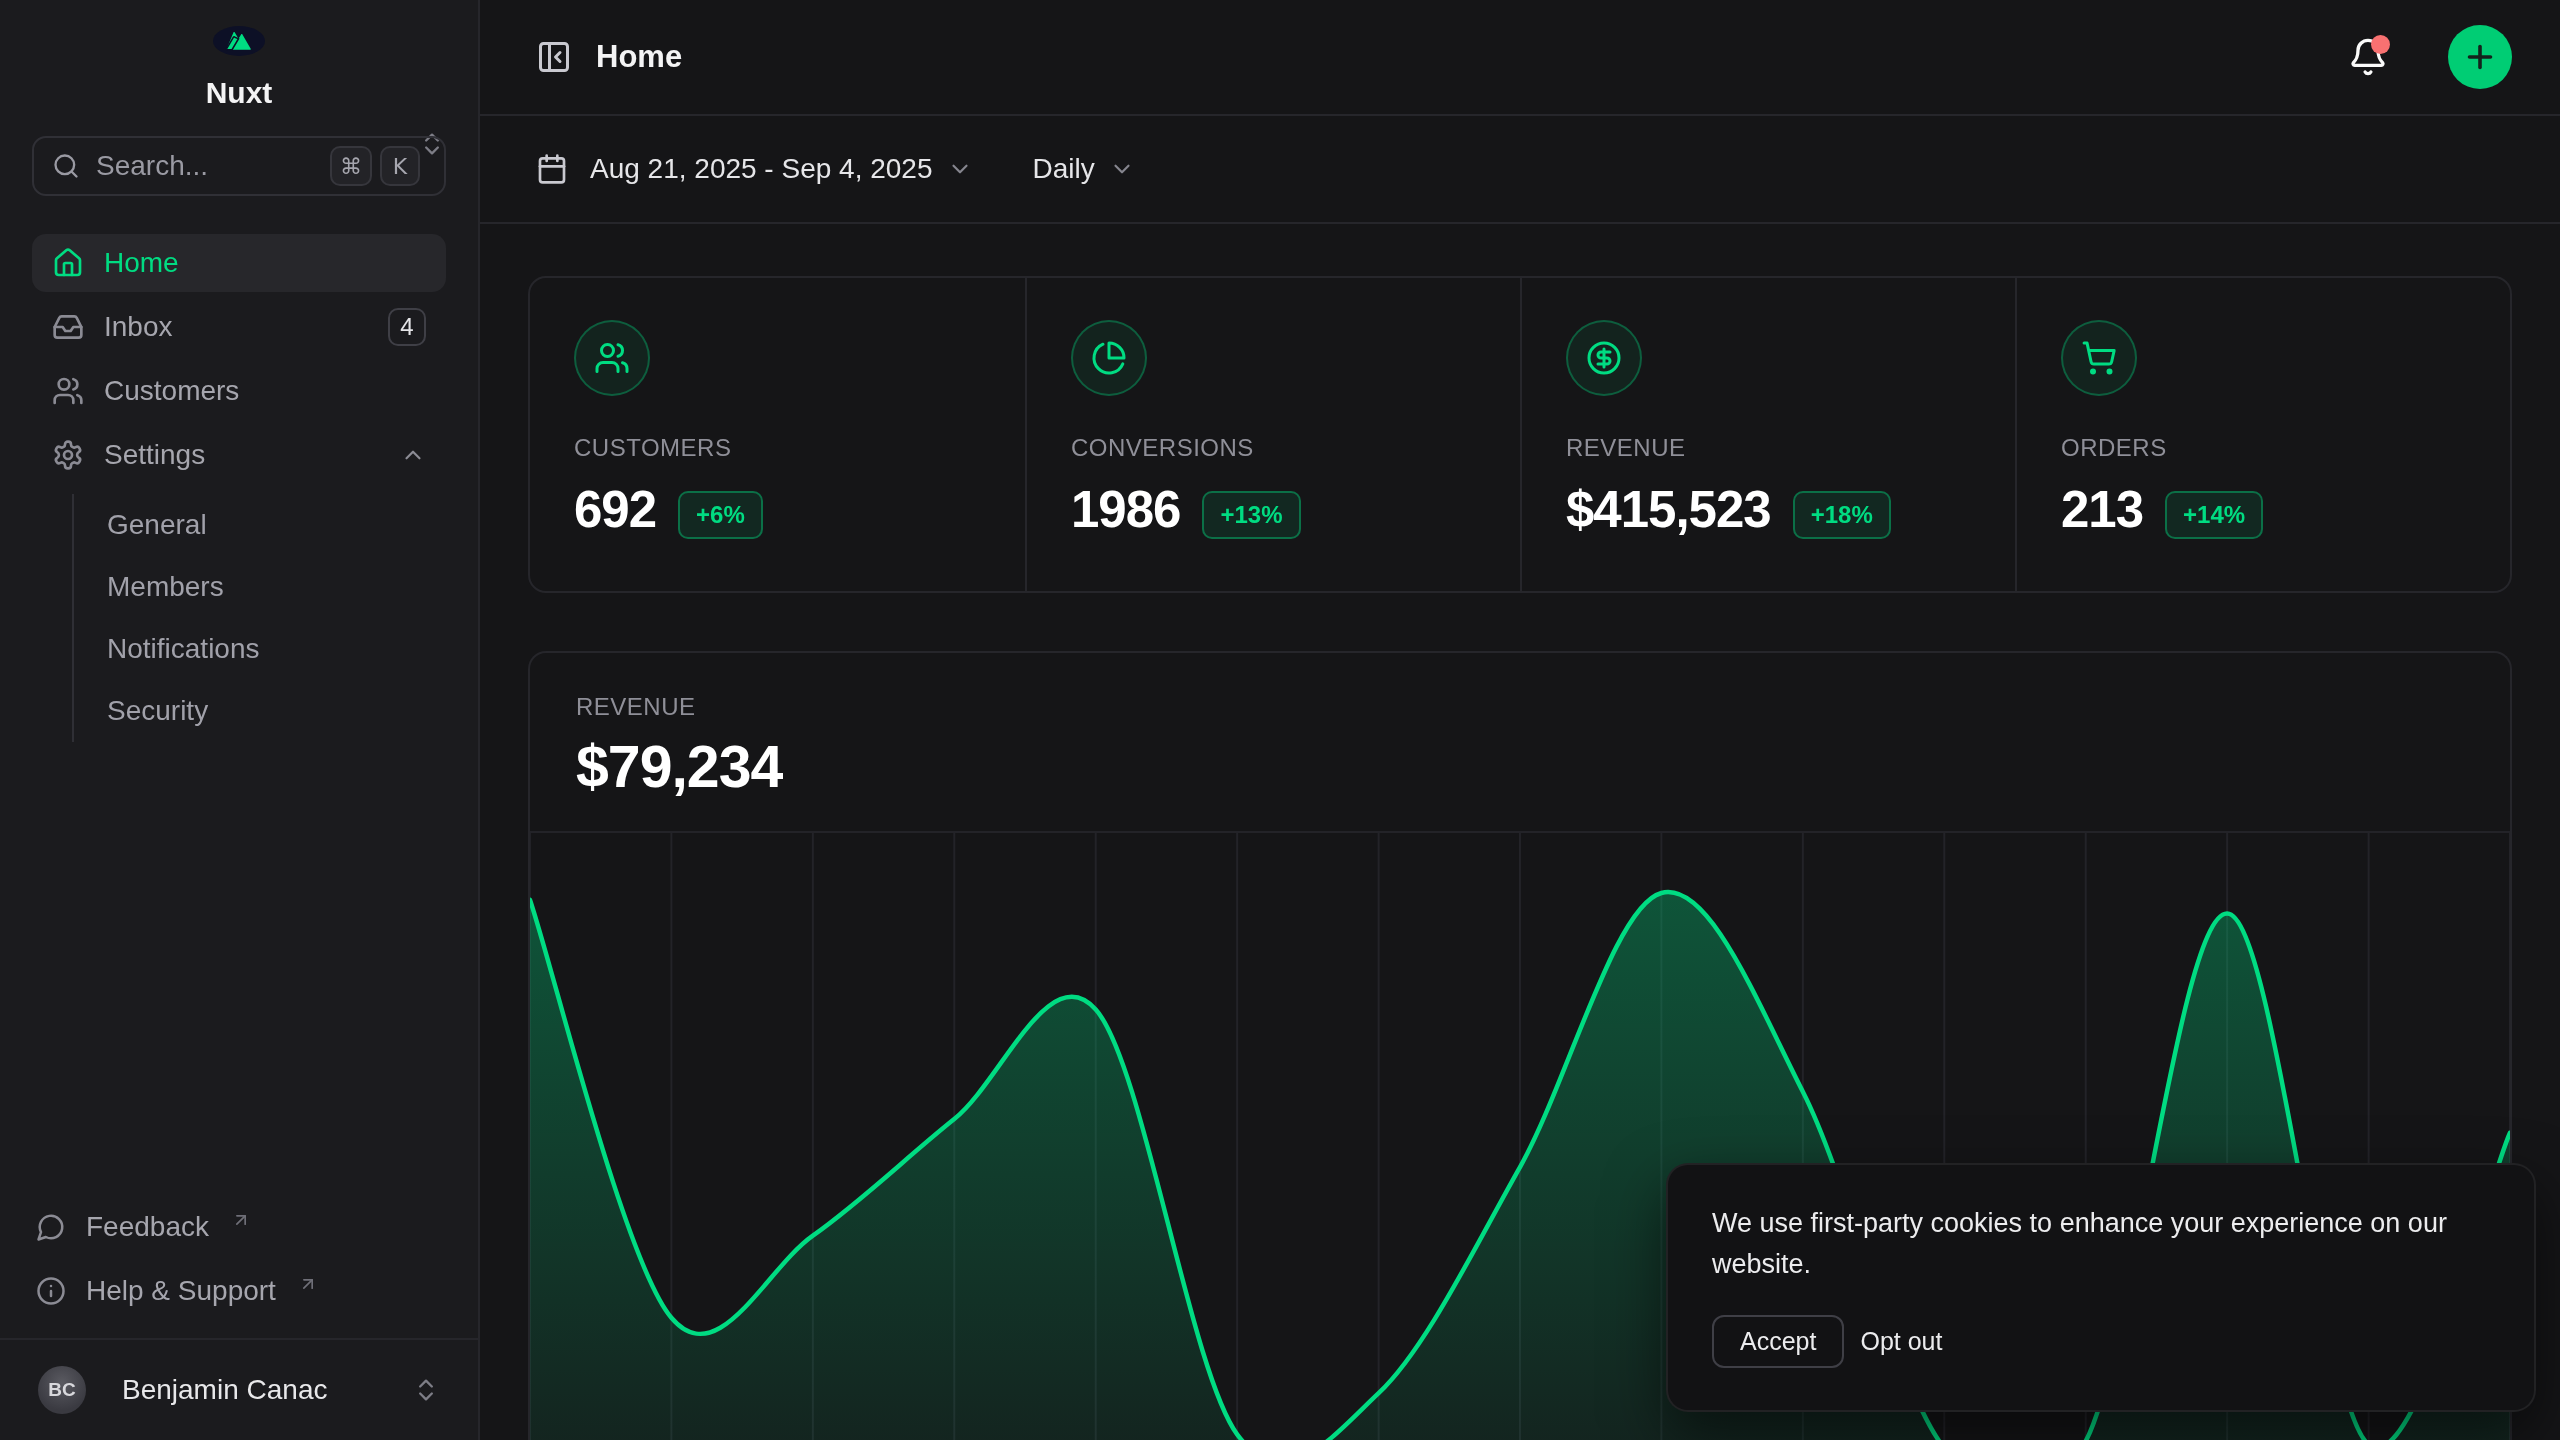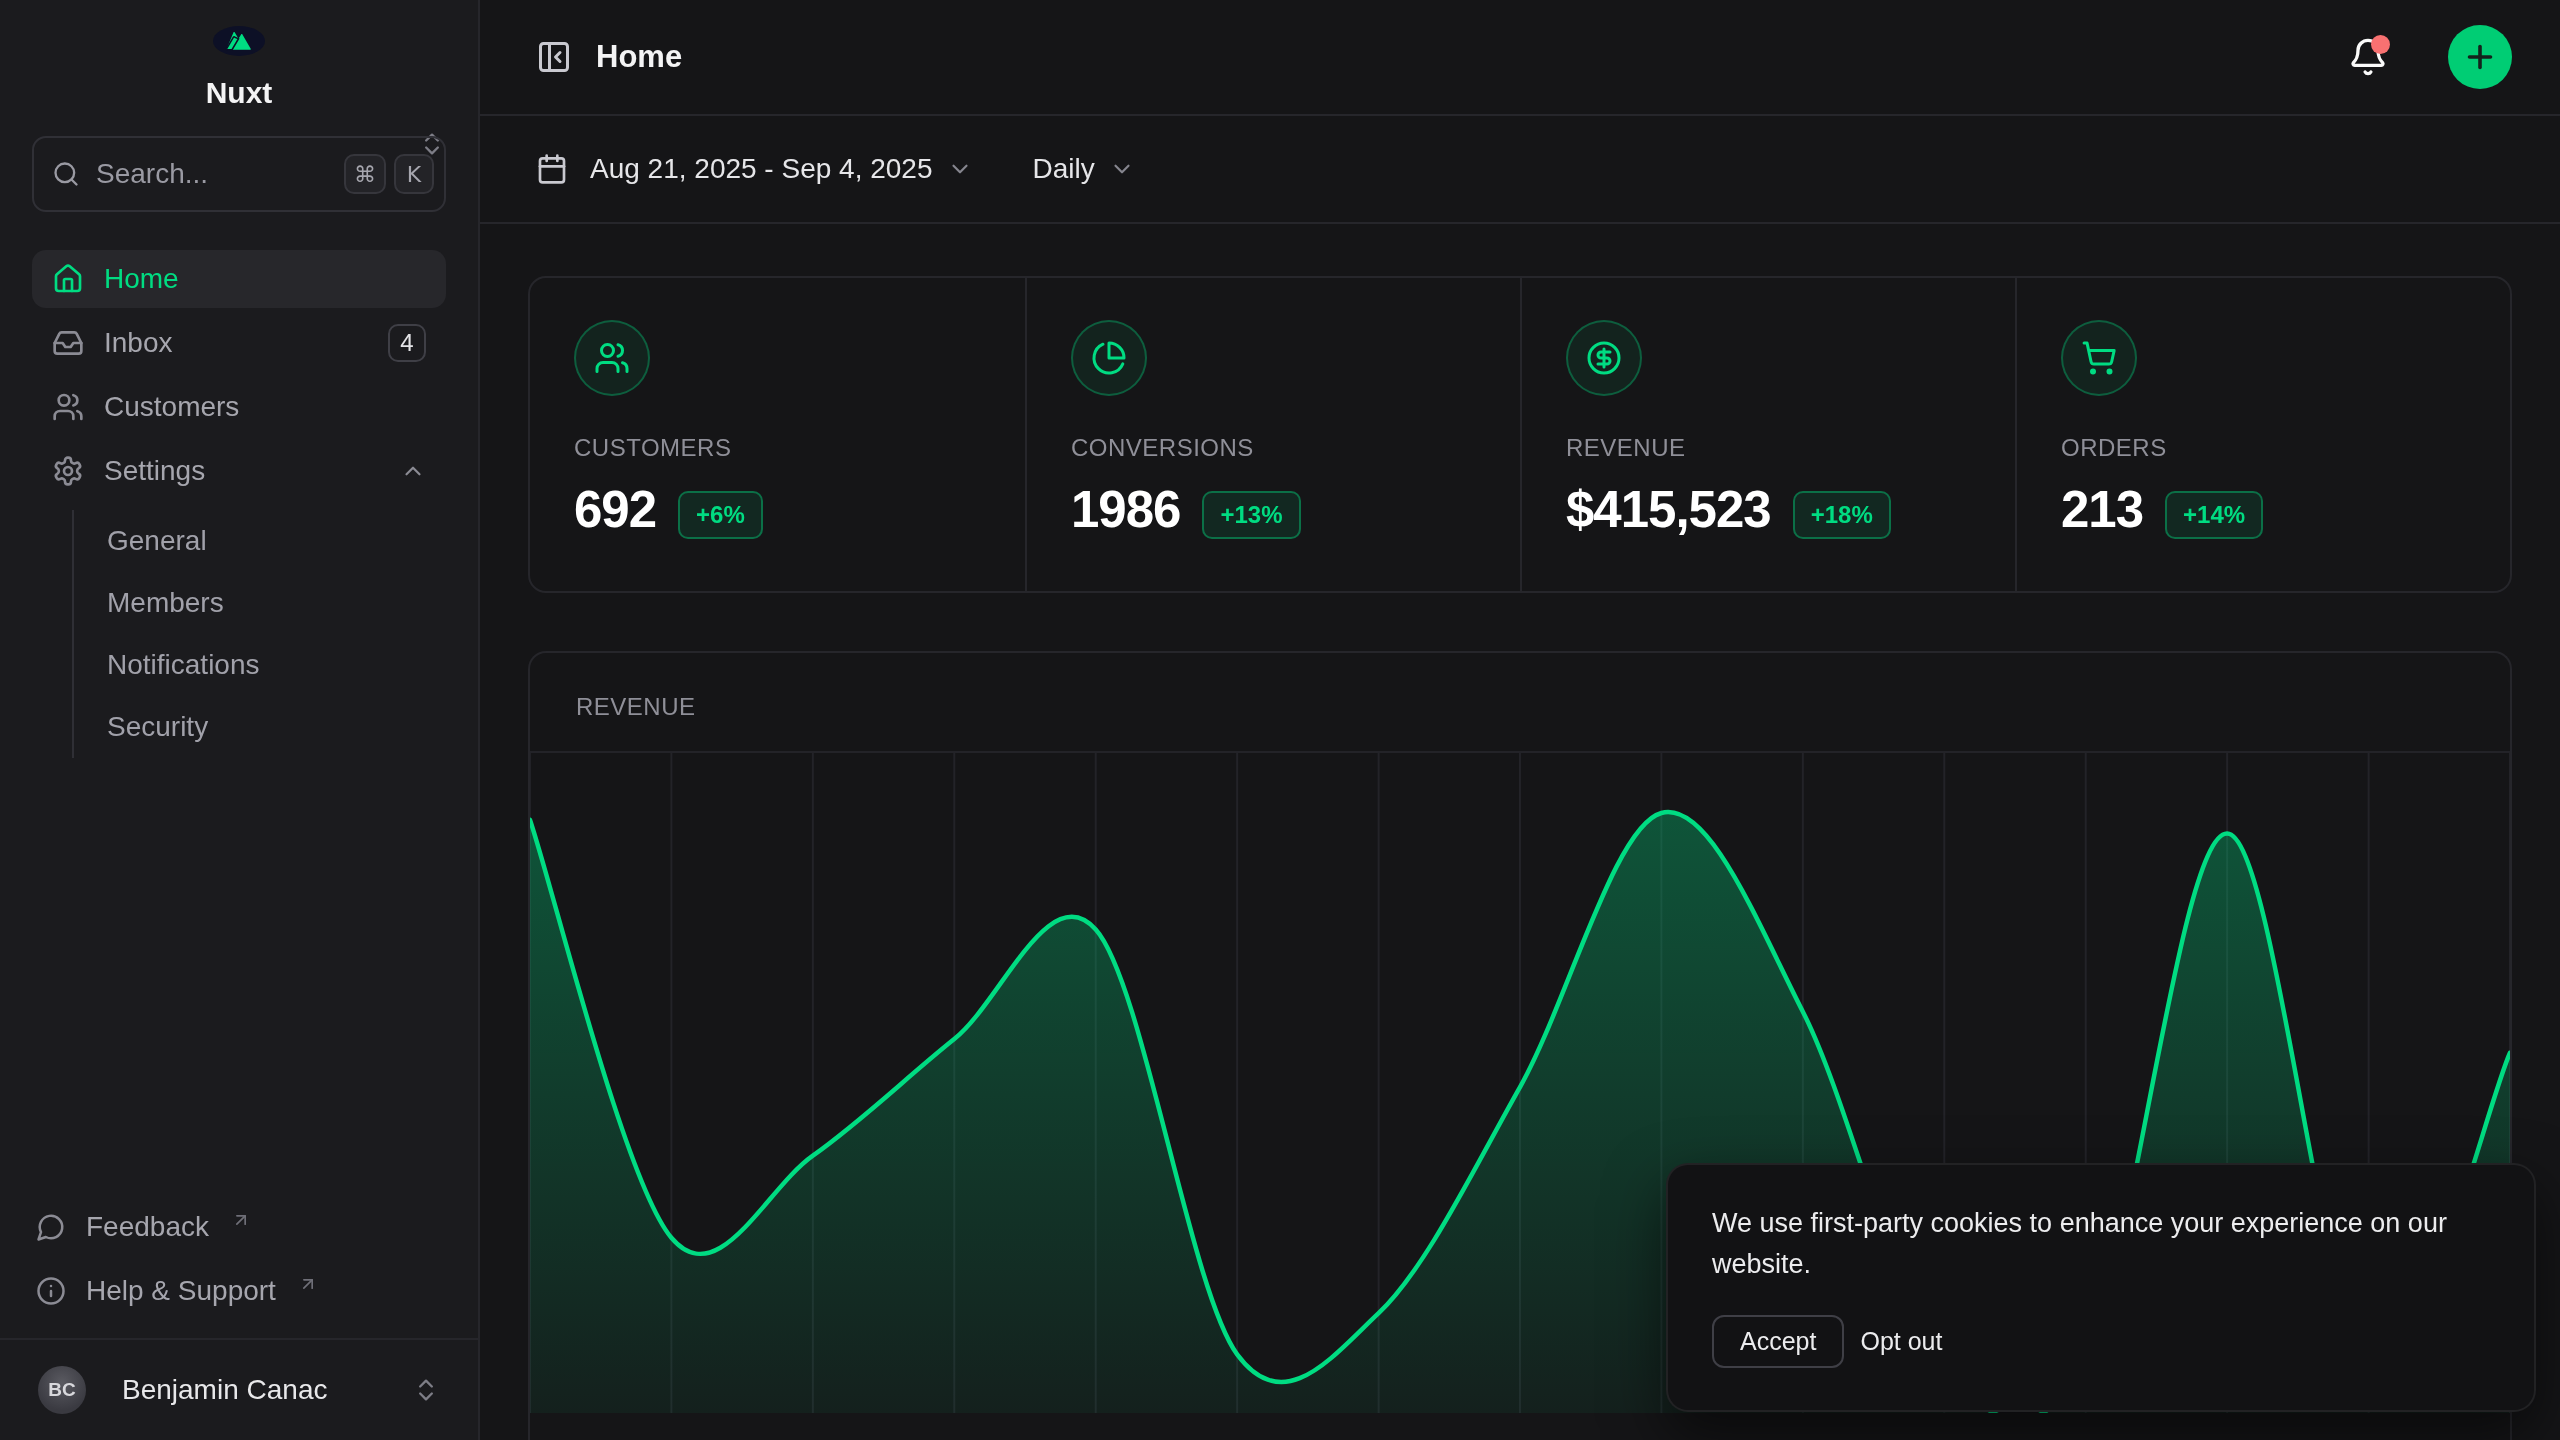--- a/index.html
+++ b/index.html
@@ -16,22 +16,22 @@
     width:480px; flex:0 0 480px; height:100%;
     background:#1b1b1e; border-right:2px solid #26262b;
     display:flex; flex-direction:column; padding:26px 32px 0;
   }
   .team-row { display:flex; align-items:center; gap:20px; height:64px; cursor:pointer;flex-direction:column; }
   .team-logo { width:52px; height:52px; border-radius:50%; background:#0d1026; display:flex; align-items:center; justify-content:center; }
   .team-name { font-size:30px; font-weight:600; color:#f4f4f5; }
   .team-row .chev { margin-left:auto; color:#7d7d86; }
 
   .search-box {
-    margin-top:46px; height:76px; border:2px solid #303036; border-radius:14px;
-    display:flex; align-items:center; gap:16px; padding:0 10px 0 18px; color:#9a9aa3; cursor:text;
+    margin-top:46px; height:60px; border:2px solid #303036; border-radius:14px;
+    display:flex; align-items:center; gap:16px; padding:0 24px 0 18px; color:#9a9aa3; cursor:text;
   }
   .search-box .ph { font-size:28px; }
   .kbd-group { margin-left:auto; display:flex; gap:8px; }
   .kbd {
     min-width:40px; height:40px; padding:0 8px; border-radius:10px;
     background:#232327; border:2px solid #36363c; color:#a6a6ae;
     font-size:22px; display:flex; align-items:center; justify-content:center;
     font-family:"DejaVu Sans",sans-serif;
   }
 
@@ -396,20 +396,21 @@
         <div class="stat-value-row">
           <span class="stat-value">213</span>
           <span class="delta-badge">+14%</span>
         </div>
       </div>
     </section>
 
     <section class="revenue-card">
       <div class="revenue-head">
         <div class="revenue-label">REVENUE</div>
+        <div class="revenue-value">$79,234</div>
       </div>
       <div class="chart-wrap">
         <svg id="revChart" viewBox="0 0 1983 660" preserveAspectRatio="none">
             <defs>
        <linearGradient id="fillGrad" x1="0" y1="0" x2="0" y2="1">
          <stop offset="0%" stop-color="#00dc82" stop-opacity="0.32"></stop>
          <stop offset="100%" stop-color="#00dc82" stop-opacity="0.03"></stop>
        </linearGradient>
      </defs>
      <g>

